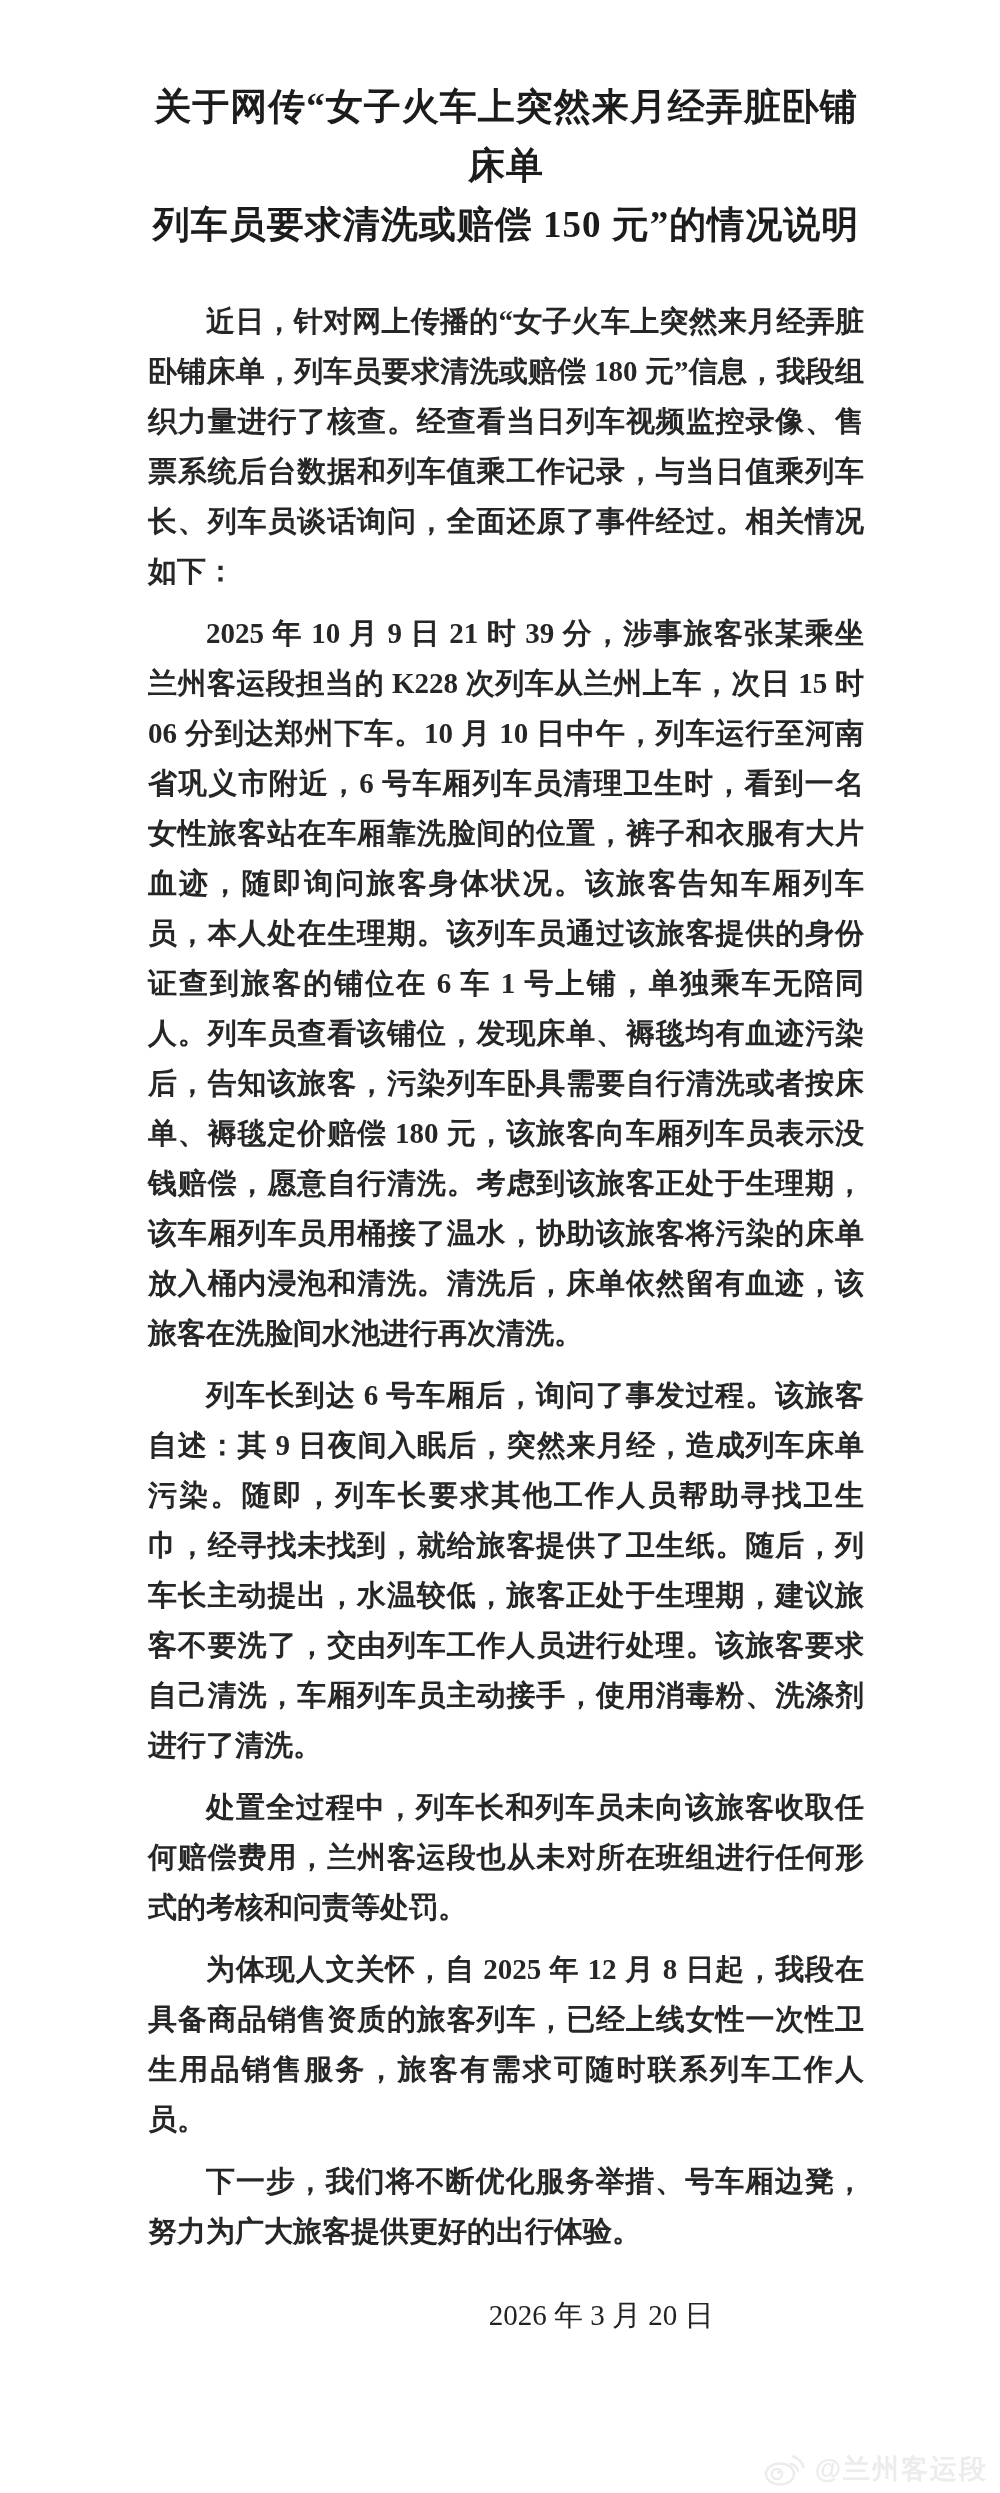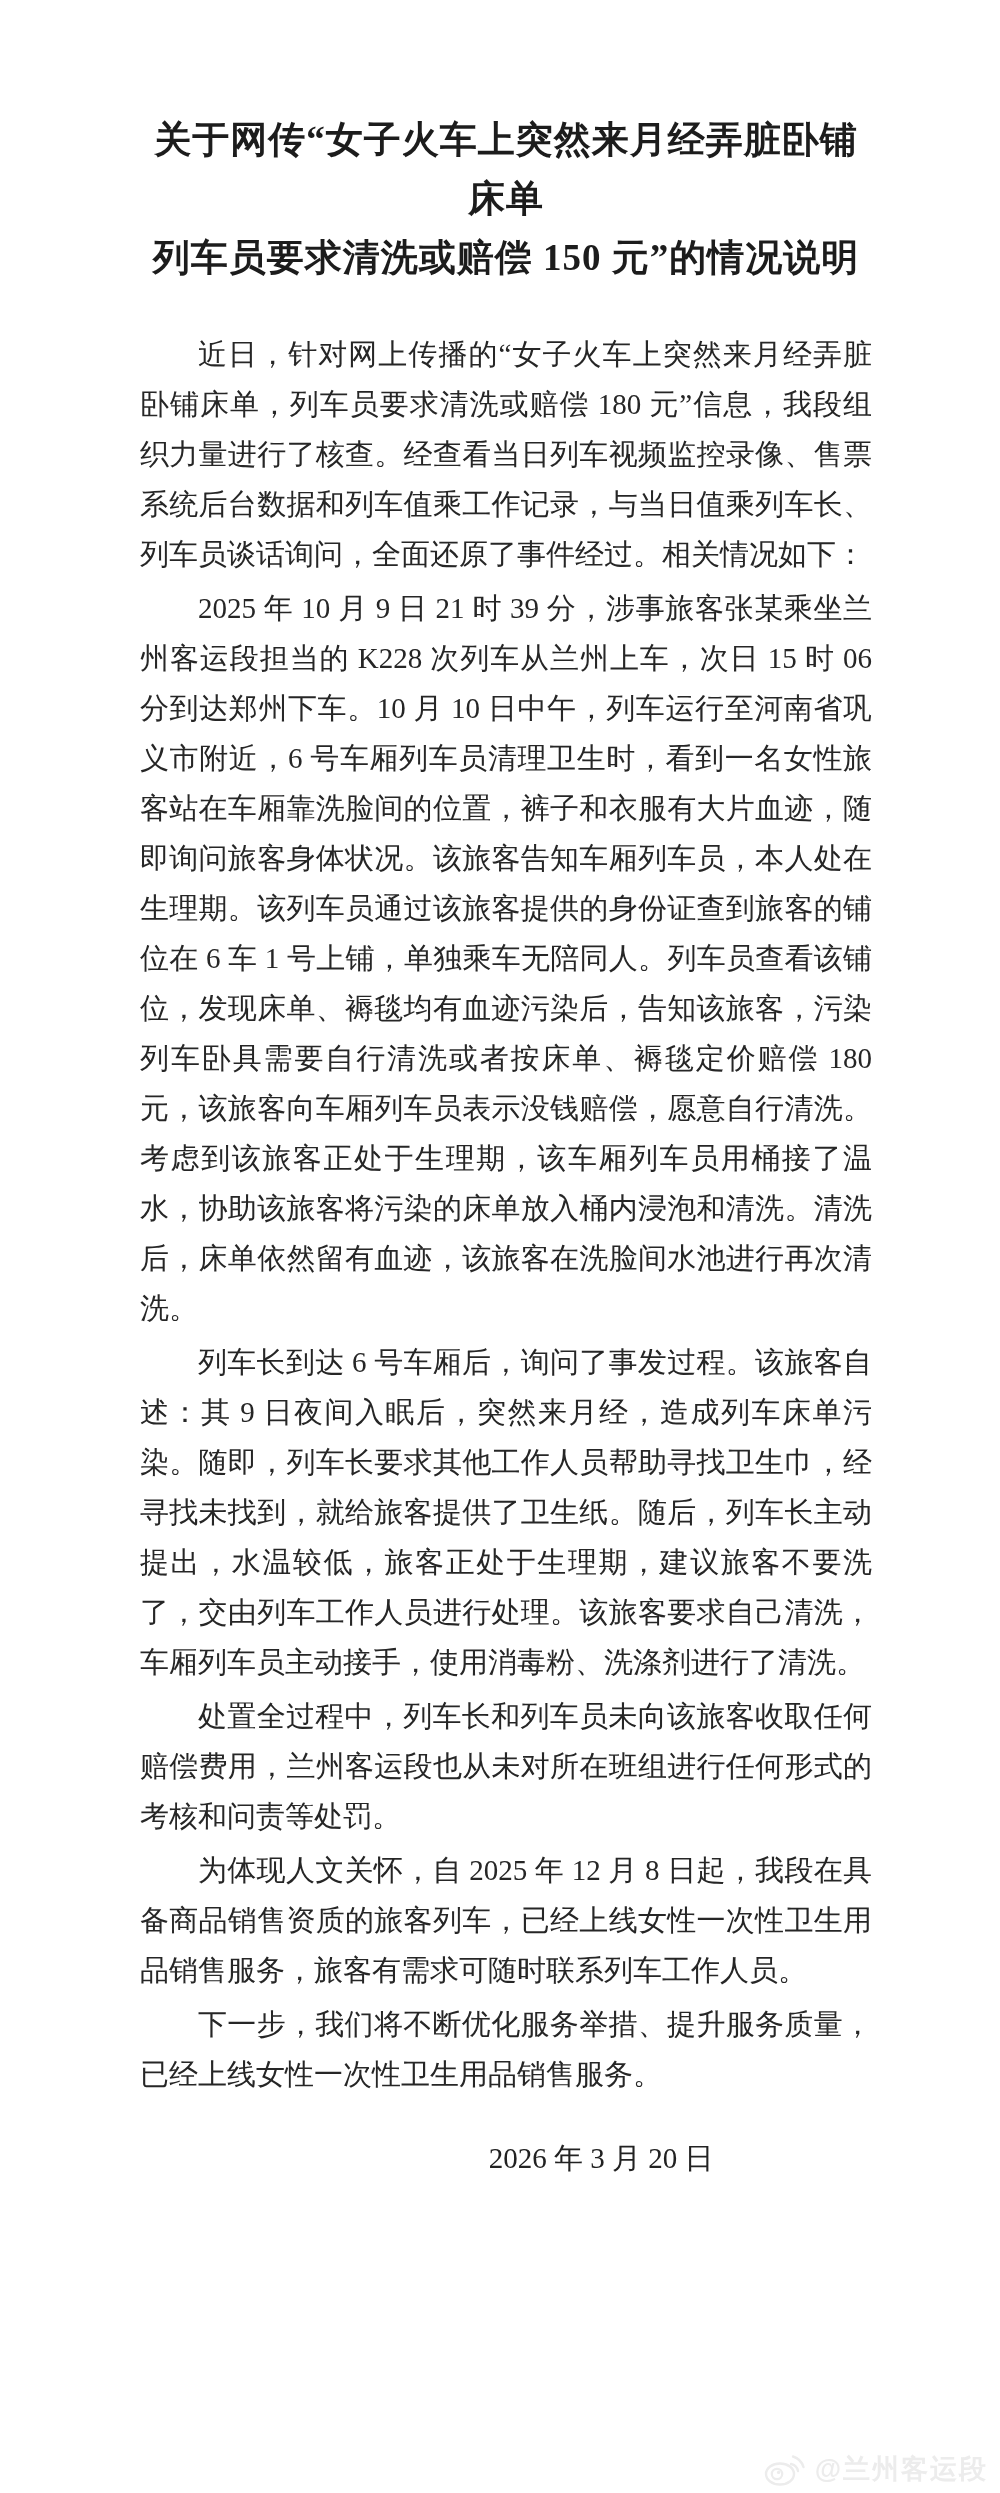--- a/index.html
+++ b/index.html
@@ -10,40 +10,41 @@
     background: #ffffff;
     color: #242424;
     font-family: "Liberation Serif", "DejaVu Serif", serif;
     overflow: hidden;
   }
   .content {
     margin: 0 124px 0 136px; 
   }
   .title {
     margin: 0;
-    padding-top: 110px;
+    padding-top: 77px;
     text-align: center;
     font-size: 37px;
     line-height: 59px;
     font-weight: 700;
     color: #1c1c1c;
     letter-spacing: 1px;
   }
   .title-line { display: block; }
   .body-text {
     margin-top: 42px;
     font-size: 29px;
     line-height: 50px;
     text-align: justify;
     text-justify: inter-ideograph;
     color: #262626;
   }
   .body-text p {
-    margin: 4px;
+    margin: 12px;
     text-indent: 2em;
+    font-weight: bold;
   }
   .doc-date {
     margin-top: 40px;
     text-align: center;
     transform: translateX(95px);
     font-size: 29px;
     color: #222222;
   }
   .watermark {
     position: absolute;
@@ -71,21 +72,21 @@
       <span class="title-line">关于网传“女子火车上突然来月经弄脏卧铺床单</span>
       <span class="title-line">列车员要求清洗或赔偿 150 元”的情况说明</span>
     </h1>
 
     <div class="body-text">
       <p>近日，针对网上传播的“女子火车上突然来月经弄脏卧铺床单，列车员要求清洗或赔偿 180 元”信息，我段组织力量进行了核查。经查看当日列车视频监控录像、售票系统后台数据和列车值乘工作记录，与当日值乘列车长、列车员谈话询问，全面还原了事件经过。相关情况如下：</p>
       <p>2025 年 10 月 9 日 21 时 39 分，涉事旅客张某乘坐兰州客运段担当的 K228 次列车从兰州上车，次日 15 时 06 分到达郑州下车。10 月 10 日中午，列车运行至河南省巩义市附近，6 号车厢列车员清理卫生时，看到一名女性旅客站在车厢靠洗脸间的位置，裤子和衣服有大片血迹，随即询问旅客身体状况。该旅客告知车厢列车员，本人处在生理期。该列车员通过该旅客提供的身份证查到旅客的铺位在 6 车 1 号上铺，单独乘车无陪同人。列车员查看该铺位，发现床单、褥毯均有血迹污染后，告知该旅客，污染列车卧具需要自行清洗或者按床单、褥毯定价赔偿 180 元，该旅客向车厢列车员表示没钱赔偿，愿意自行清洗。考虑到该旅客正处于生理期，该车厢列车员用桶接了温水，协助该旅客将污染的床单放入桶内浸泡和清洗。清洗后，床单依然留有血迹，该旅客在洗脸间水池进行再次清洗。</p>
       <p>列车长到达 6 号车厢后，询问了事发过程。该旅客自述：其 9 日夜间入眠后，突然来月经，造成列车床单污染。随即，列车长要求其他工作人员帮助寻找卫生巾，经寻找未找到，就给旅客提供了卫生纸。随后，列车长主动提出，水温较低，旅客正处于生理期，建议旅客不要洗了，交由列车工作人员进行处理。该旅客要求自己清洗，车厢列车员主动接手，使用消毒粉、洗涤剂进行了清洗。</p>
       <p>处置全过程中，列车长和列车员未向该旅客收取任何赔偿费用，兰州客运段也从未对所在班组进行任何形式的考核和问责等处罚。</p>
       <p>为体现人文关怀，自 2025 年 12 月 8 日起，我段在具备商品销售资质的旅客列车，已经上线女性一次性卫生用品销售服务，旅客有需求可随时联系列车工作人员。</p>
-      <p>下一步，我们将不断优化服务举措、提升服务质量，已经上线女性一次性卫生用品销售服务。</p>
+      <p>下一步，我们将不断优化服务举措、号车厢边凳，努力为广大旅客提供更好的出行体验。</p>
     </div>
 
     <div class="doc-date">2026 年 3 月 20 日</div>
   </div>
 
   <div class="watermark">
     <span class="wm-icon">
       <svg width="44" height="36" viewBox="0 0 44 36" aria-hidden="true">
         <ellipse cx="17" cy="23" rx="14" ry="10.5" fill="none" stroke="#ececec" stroke-width="2.4"></ellipse>
         <circle cx="14" cy="23" r="5.2" fill="none" stroke="#ececec" stroke-width="2.2"></circle>

